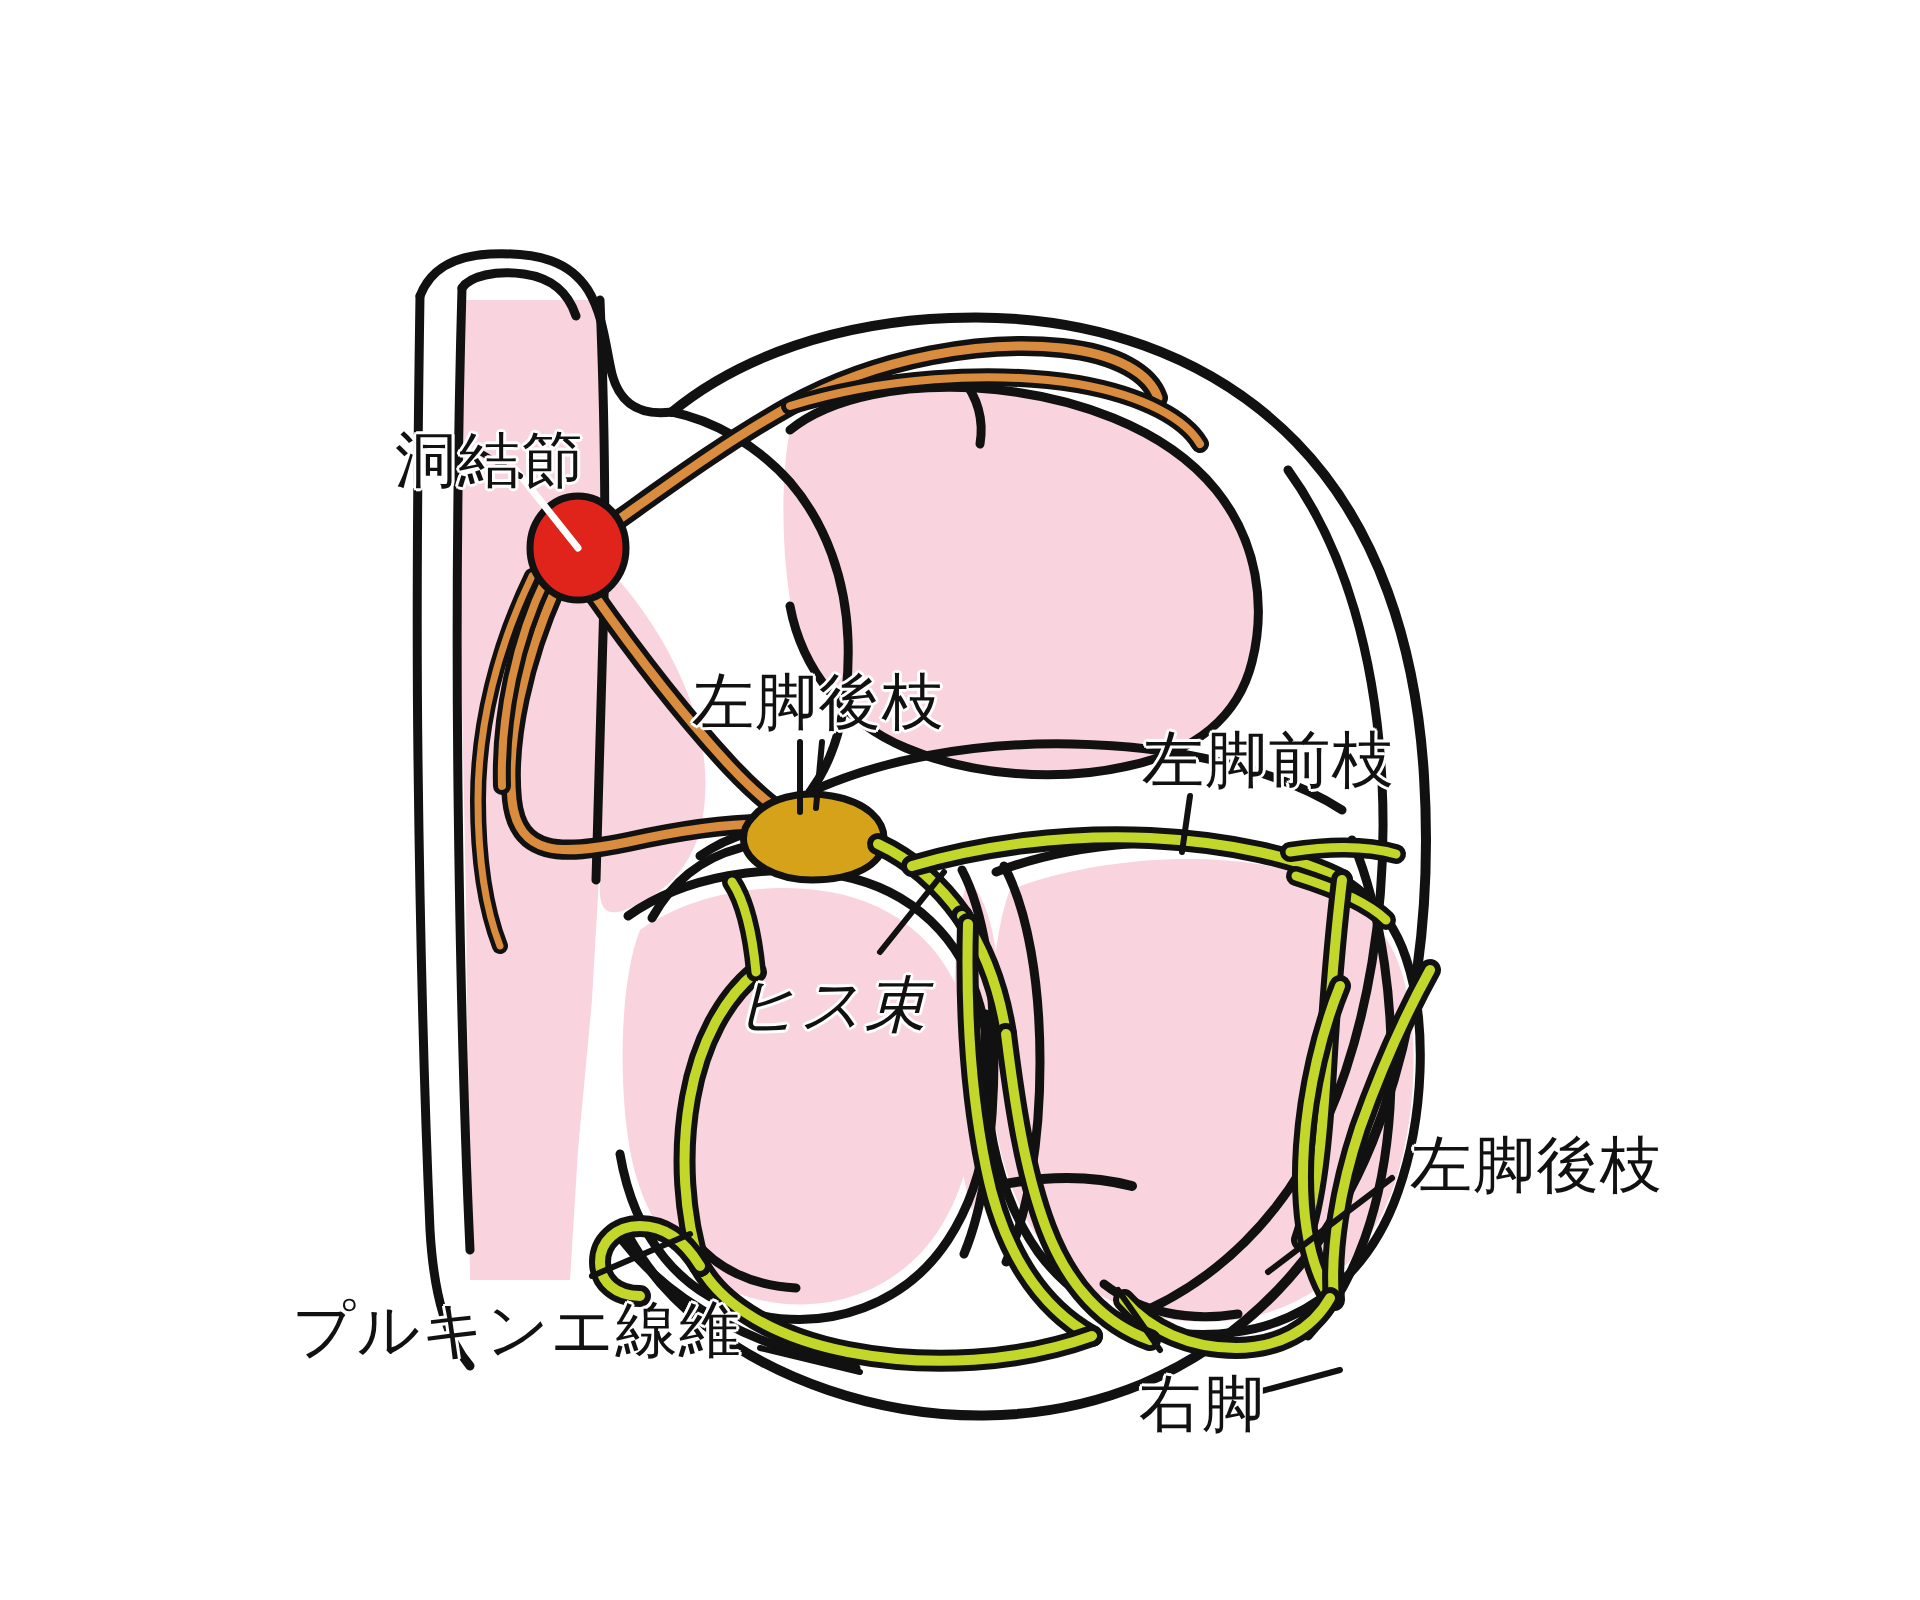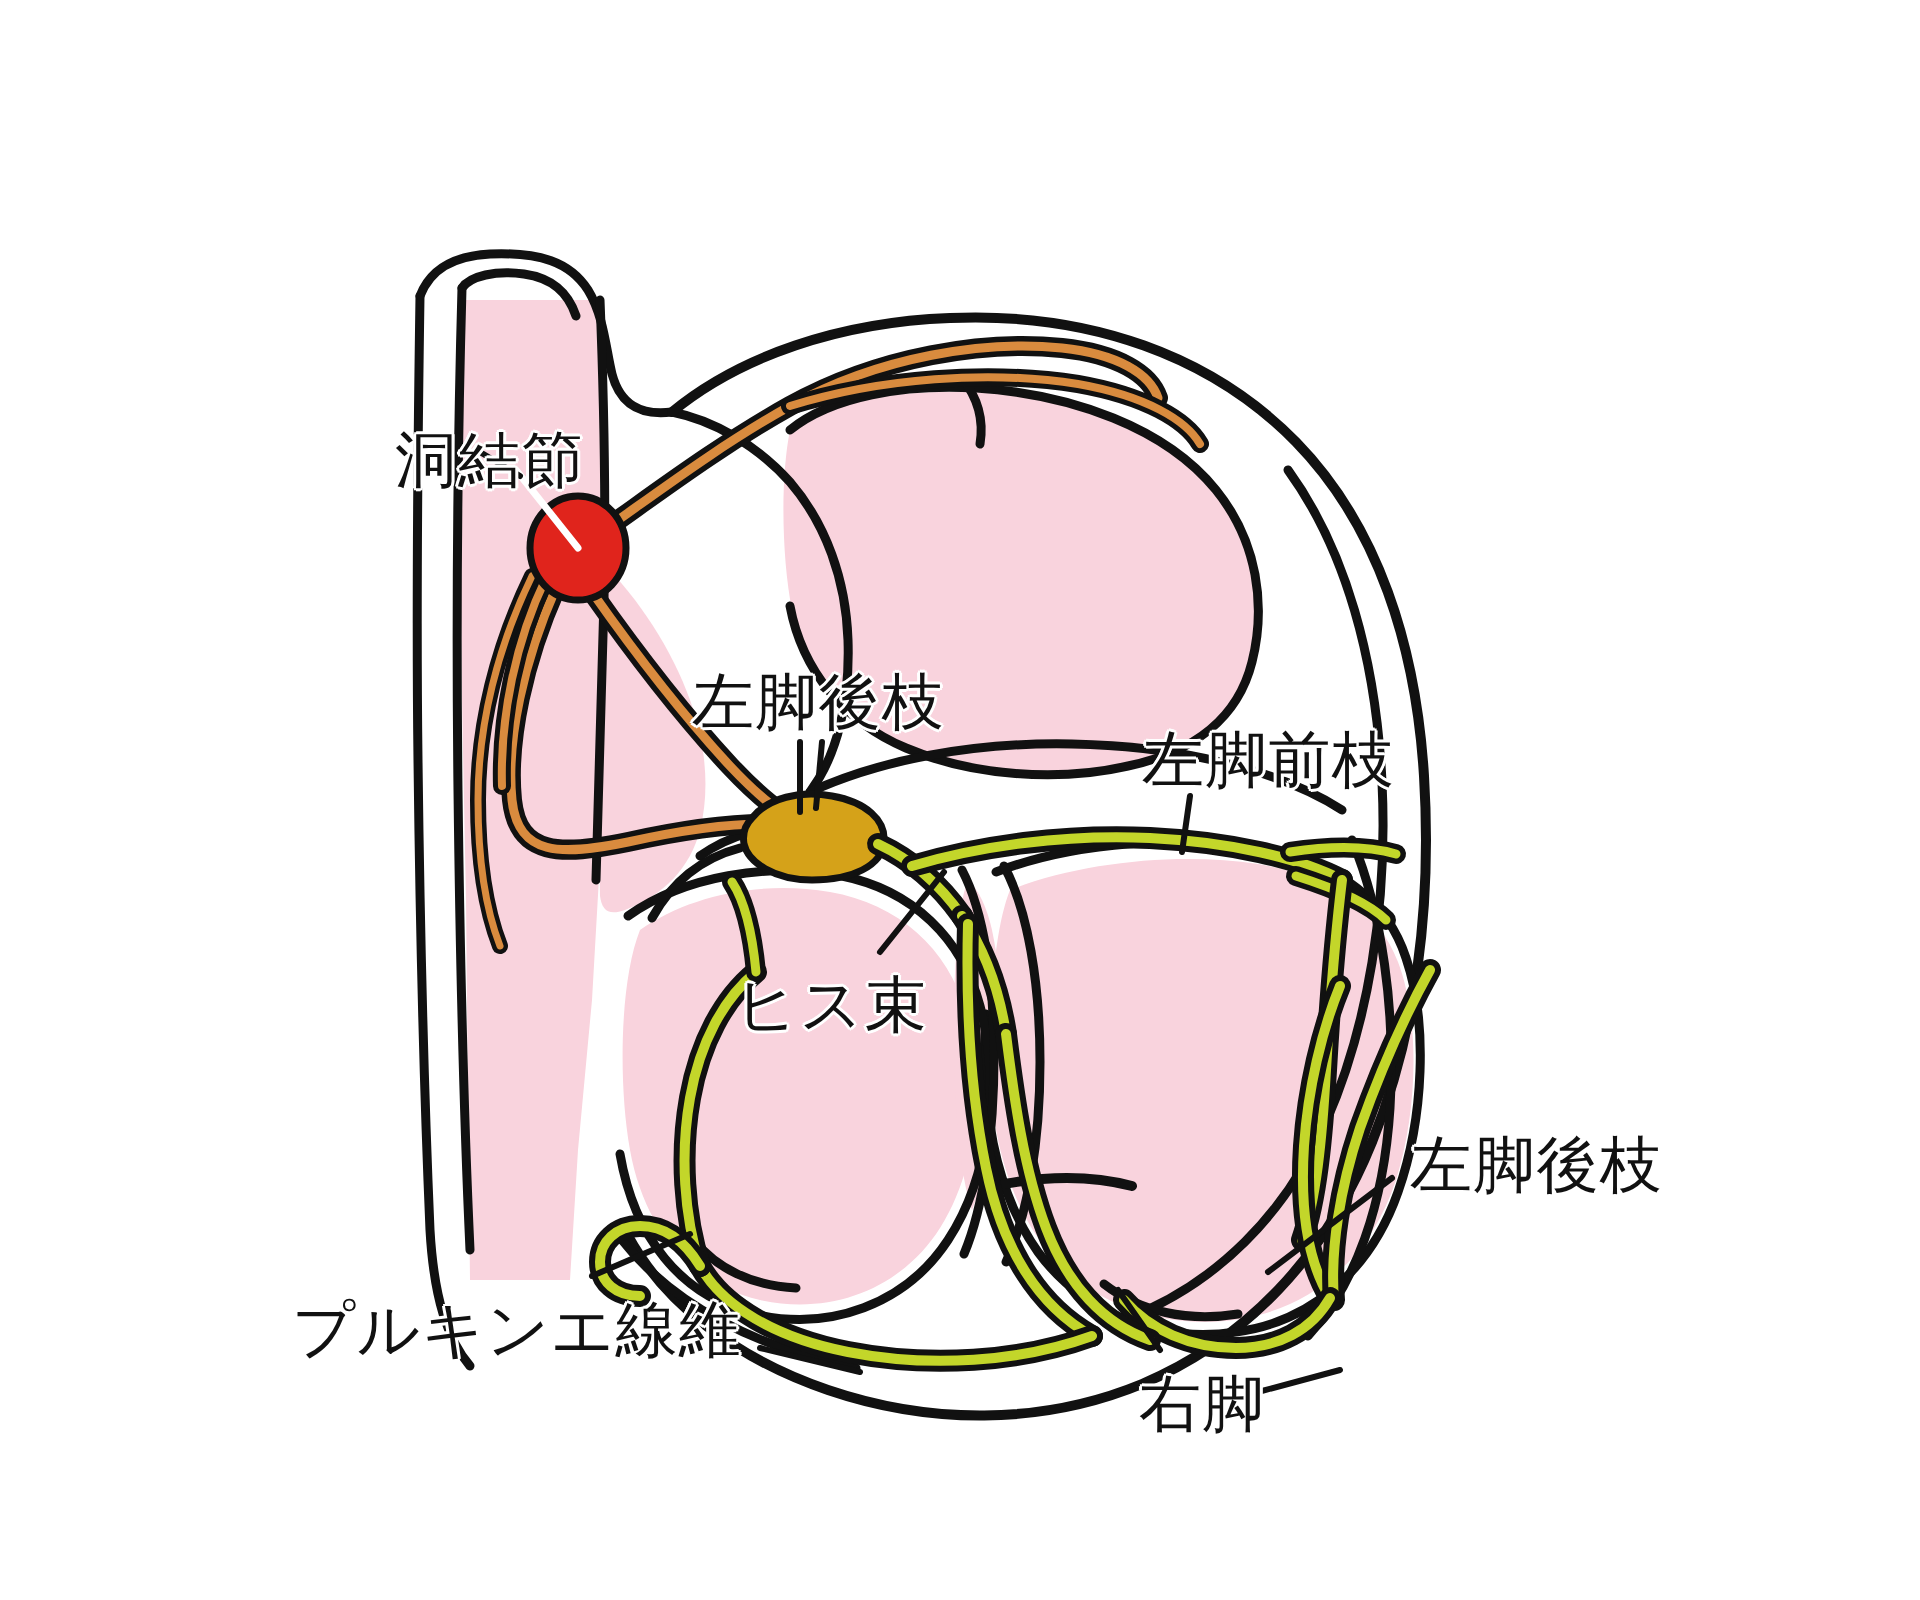--- a/index.html
+++ b/index.html
@@ -230,21 +230,21 @@
       <path stroke="#111111" stroke-width="6" d="M 760,1348 L 860,1372"></path>
     </g>
   </svg>
 
   <div class="label" style="left:395px; top:418px; font-size:62px;">洞結節</div>
 
   <div class="label" style="left:692px; top:660px; font-size:62px;">左脚後枝</div>
 
   <div class="label" style="left:1131px; top:718px; font-size:62px;margin-left:11px;">左脚前枝</div>
 
-  <div class="label" style="left:735px; top:963px; font-size:62px;">ヒス束</div>
+  <div class="label" style="left:735px; top:963px; font-size:62px;font-style:italic;">ヒス束</div>
 
   <div class="label" style="left:292px; top:1288px; font-size:62px;">プルキンエ線維</div>
 
   <div class="label" style="left:1410px; top:1123px; font-size:62px;">左脚後枝</div>
 
   <div class="label" style="left:1105px; top:1362px; font-size:62px;margin-left:34px;">右脚</div>
 
 </div>
 
 </body></html>

